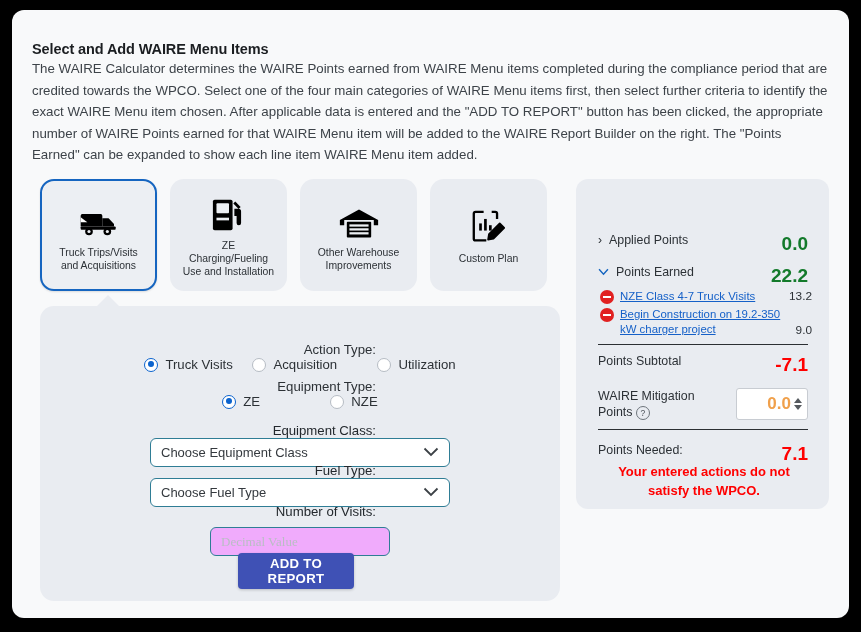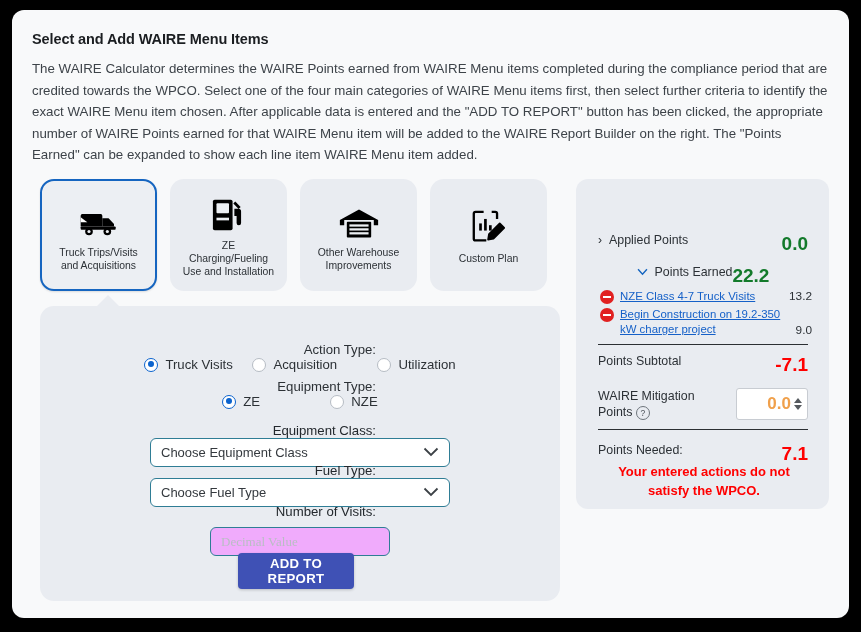--- a/index.html
+++ b/index.html
@@ -31,21 +31,21 @@
     left: 0; top: 0;
     width: 837px;
     height: 608px;
     padding: 0;
   }
 
   
   .section-title {
     position: absolute;
     left: 20px;
-    top: 21px;
+    top: 31px;
     font-size: 14.5px;
     font-weight: bold;
     color: #1b1e21;
     letter-spacing: -0.1px;
   }
 
   .intro {
     position: absolute;
     left: 20px;
     top: 48px;
@@ -517,21 +517,21 @@
 
 
     <div class="sum-row" style="top:54px;">
       <div class="sum-label">
         <span class="caret right">›</span>
         <span>Applied Points</span>
       </div>
       <div class="sum-value green">0.0</div>
     </div>
 
-    <div class="sum-row" style="top:86px;justify-content:center;">
+    <div class="sum-row" style="top:86px;">
       <div class="sum-label">
         <span class="caret">
           <svg width="11" height="8" viewBox="0 0 12 9" fill="none" stroke="#1565c0" stroke-width="1.6">
                 <path d="M1 1.5 L6 7 L11 1.5"></path>
               </svg>
         </span>
         <span>Points Earned</span>
       </div>
       <div class="sum-value green">22.2</div>
     </div>

